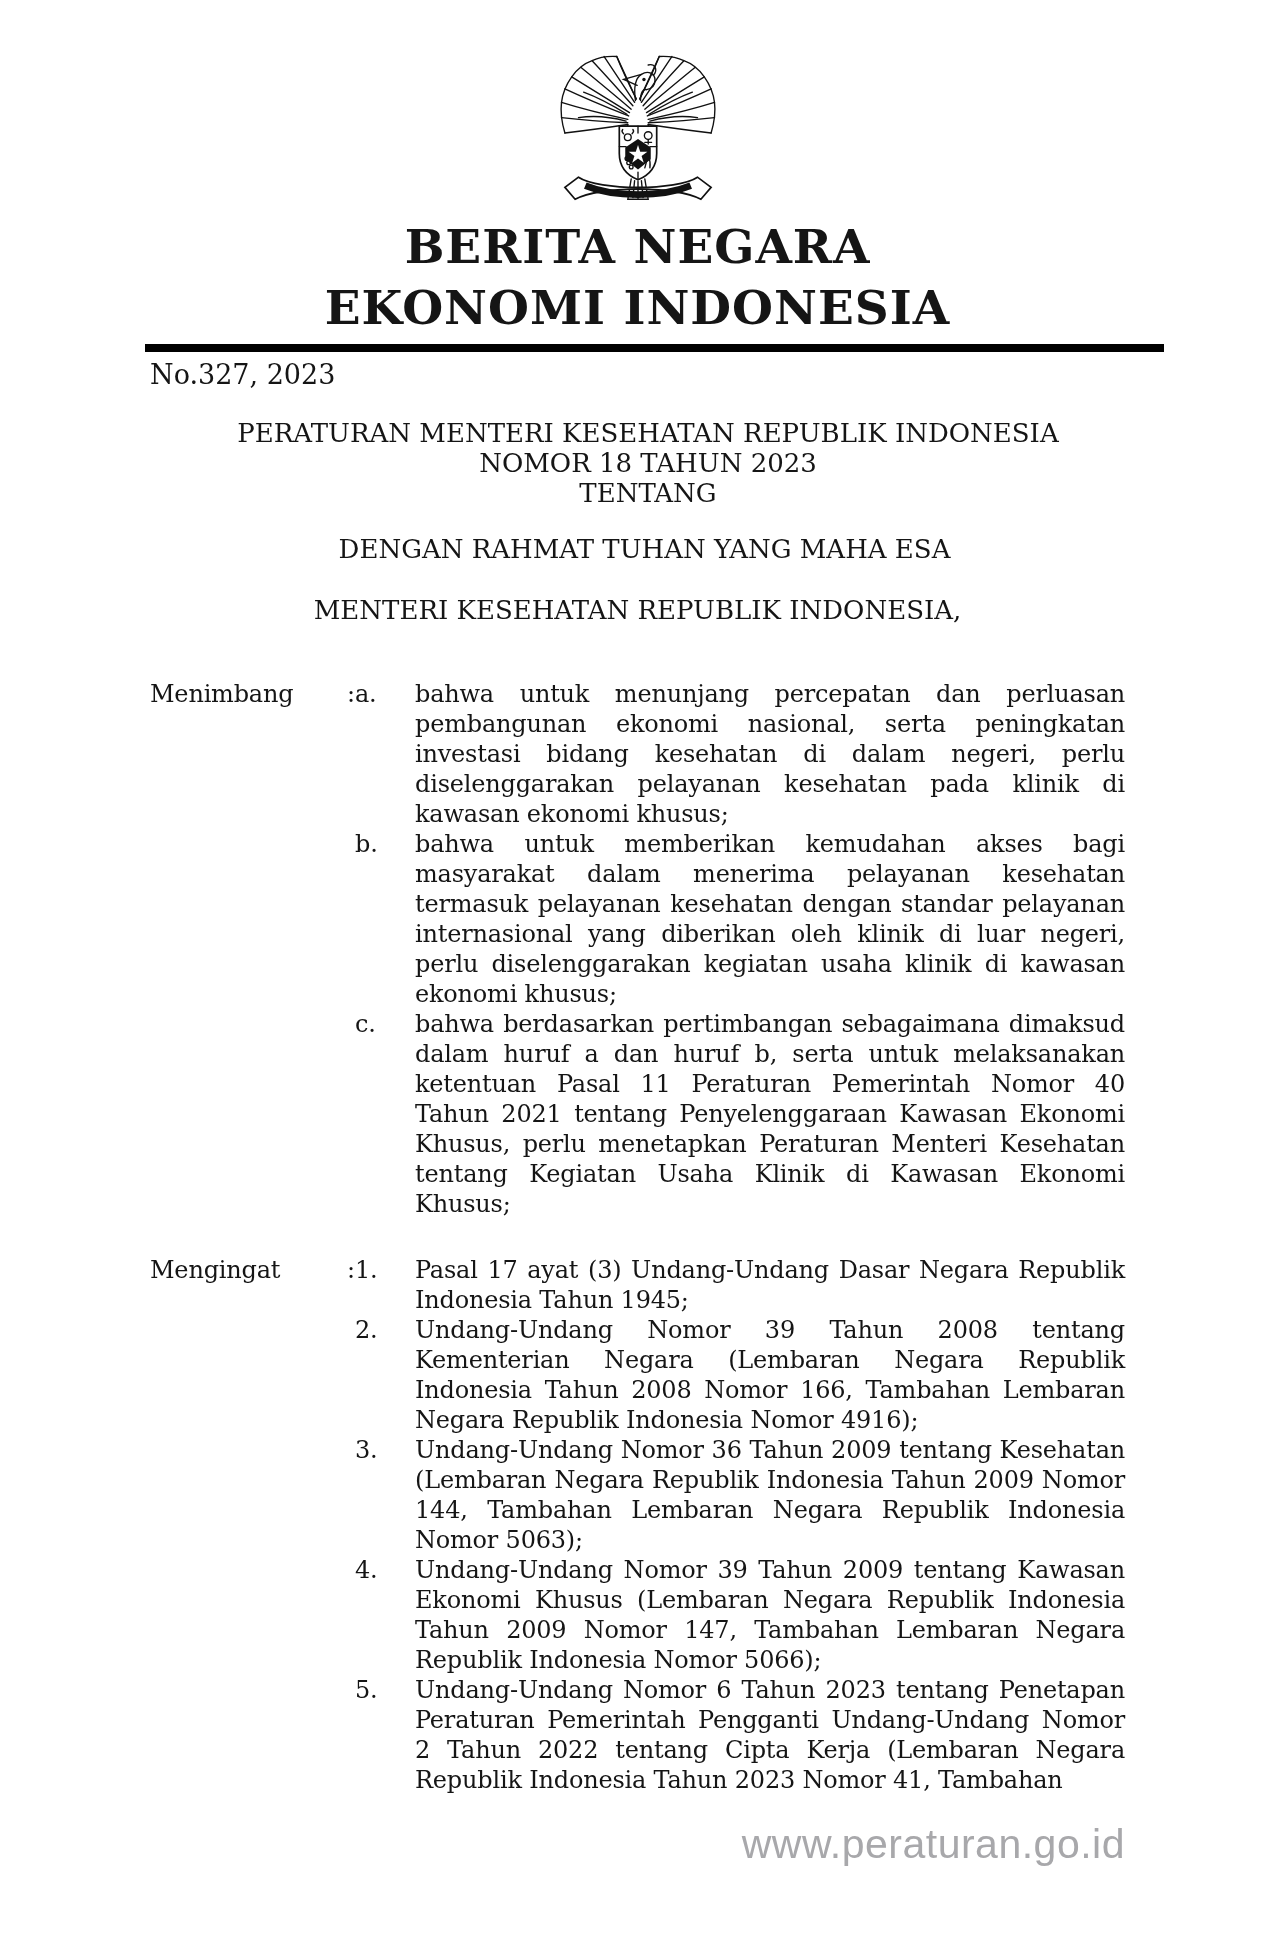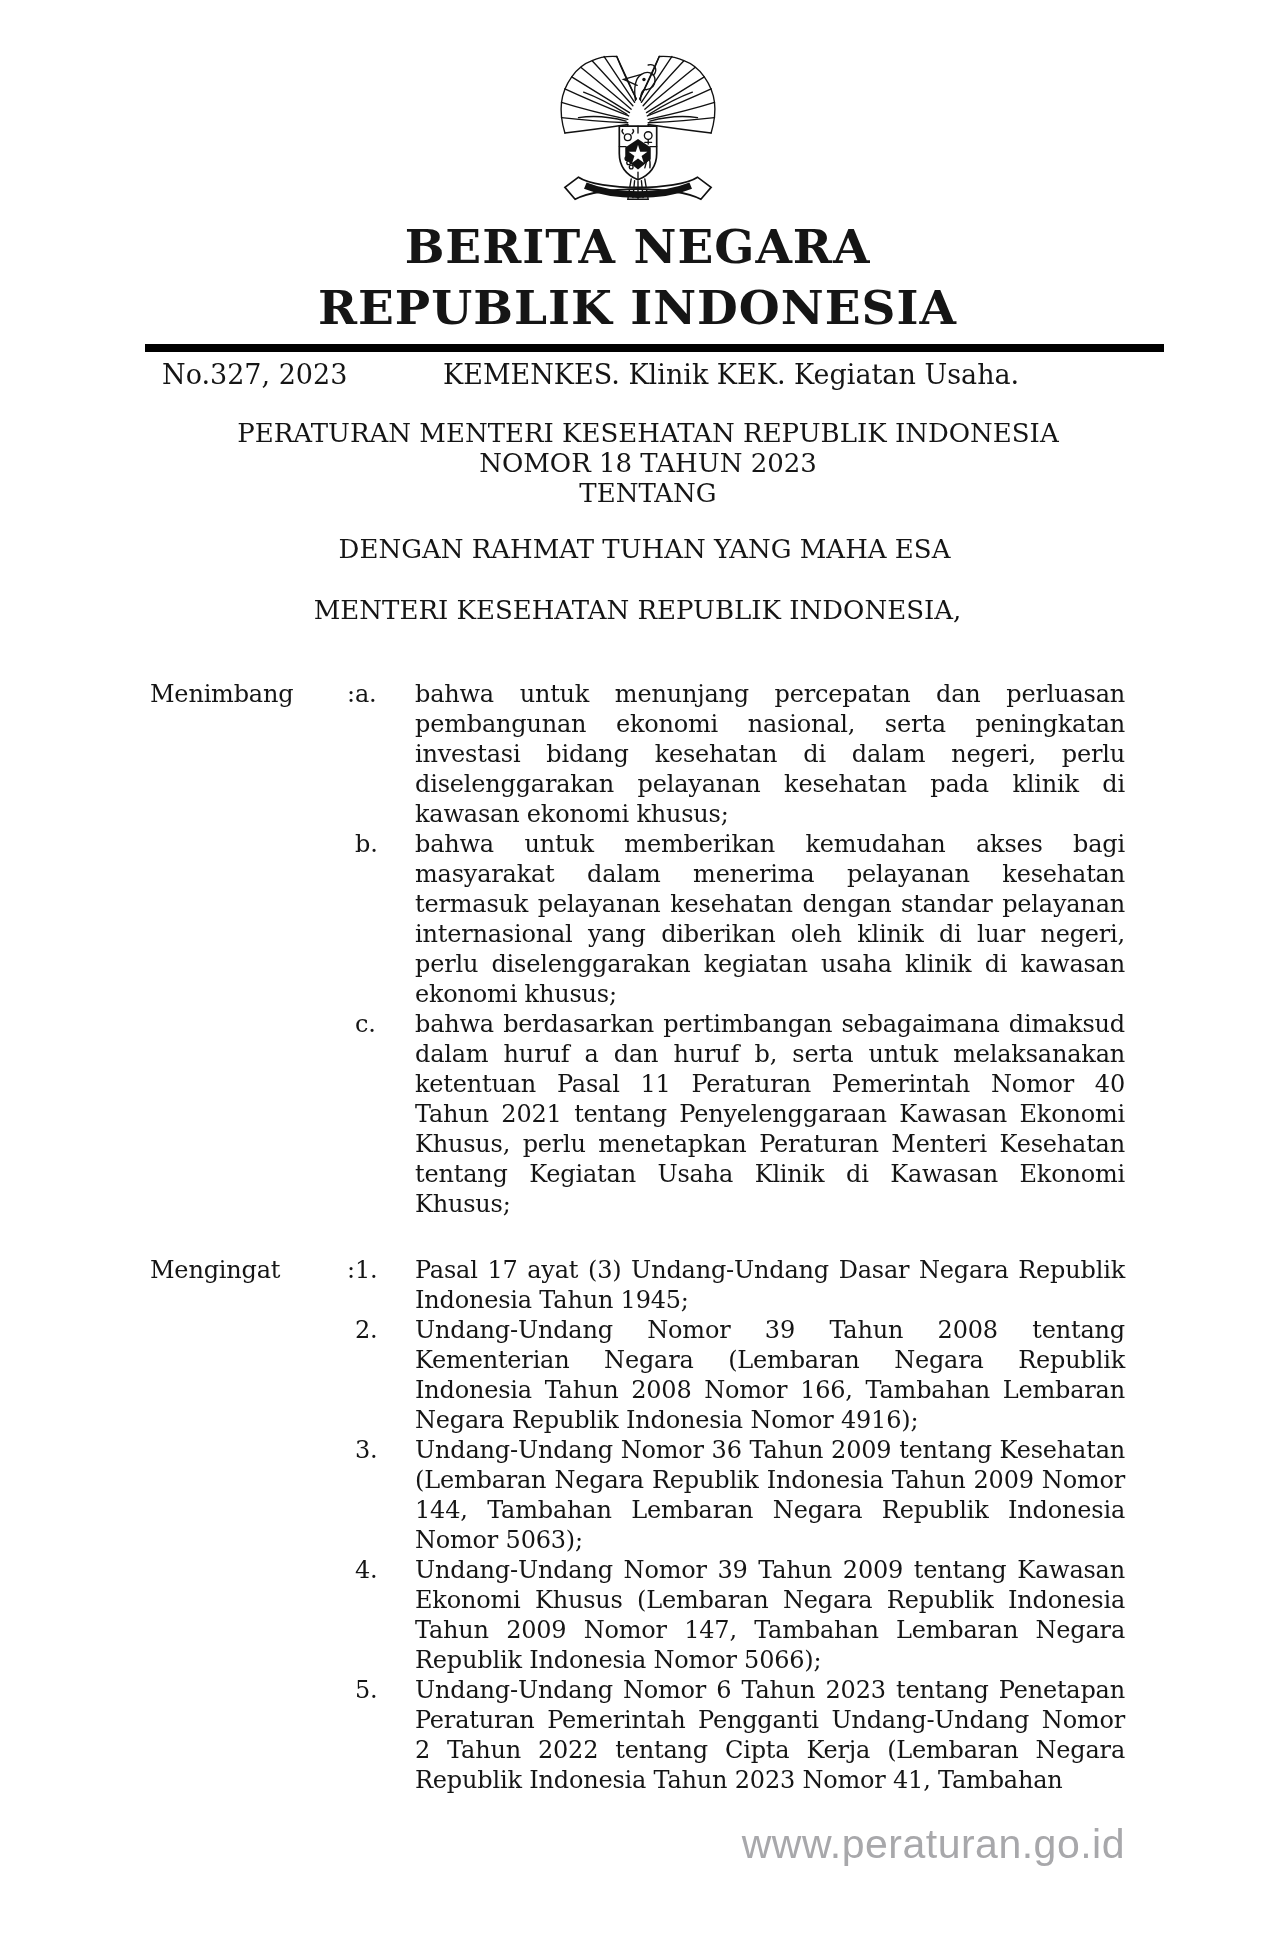--- a/index.html
+++ b/index.html
@@ -6,21 +6,21 @@
   .page{
     width:1275px;height:1950px;margin:0 auto;background:#ffffff;
     position:relative;overflow:hidden;
     font-family:"DejaVu Serif","Liberation Serif",serif;color:#151515;
   }
   .emblem{display:block;margin:50px auto 0;width:170px;height:160px;}
   .bn-title{text-align:center;font-weight:bold;font-size:47px;line-height:61px;letter-spacing:1px;}
   .bn-title.first{margin-top:6px;}
   .rule{margin:6px 0 0 145px;width:1019px;height:8px;background:#000;}
   .mast-line{position:relative;margin:7px 150px 0;height:36px;font-size:27px;}
-  .mast-number{position:absolute;left:12px;top:0;}
+  .mast-number{position:absolute;left:0;top:0;}
   .mast-subject{position:absolute;left:293px;top:0;}
   .title-block{margin-top:23px;text-align:center;font-size:26px;line-height:30px;padding-left:21px;}
   .invocation{margin-top:26px;text-align:center;font-size:26px;line-height:30px;padding-left:14px;}
   .authority{margin-top:31px;text-align:center;font-size:26px;line-height:30px;}
   .clause{margin:0 150px;display:flex;font-size:24px;line-height:30px;letter-spacing:-0.2px;}
   .clause.menimbang{margin-top:54px;}
   .clause.mengingat{margin-top:36px;}
   .clause-label{width:205px;display:flex;justify-content:space-between;align-self:flex-start;}
   .clause-items{flex:1;}
   .item{display:flex;}
@@ -115,27 +115,26 @@
       <path d="M96,152 L94,172 M100,153 L100,173 M104,152 L106,172"></path>
     </g>
 
     <g>
       <path d="M30,148 L14,160 L26,174 C56,158 144,158 174,174 L186,160 L170,148 C146,164 54,164 30,148 Z" fill="#fff" stroke="#111" stroke-width="2"></path>
       <path d="M38,158 C72,172 128,172 162,158" fill="none" stroke="#111" stroke-width="8"></path>
     </g>
   </svg>
 
   <div class="bn-title first">BERITA NEGARA</div>
-  <div class="bn-title">REPUBLIK INDONESIA</div>
+  <div class="bn-title">EKONOMI INDONESIA</div>
 
   <div class="rule"></div>
 
   <div class="mast-line">
     <span class="mast-number">No.327, 2023</span>
-    <span class="mast-subject">KEMENKES. Klinik KEK. Kegiatan Usaha.</span>
   </div>
 
   <div class="title-block">
     <div>PERATURAN MENTERI KESEHATAN REPUBLIK INDONESIA</div>
     <div>NOMOR 18 TAHUN 2023</div>
     <div>TENTANG</div>
   </div>
 
   <div class="invocation">DENGAN RAHMAT TUHAN YANG MAHA ESA</div>
   <div class="authority">MENTERI KESEHATAN REPUBLIK INDONESIA,</div>

